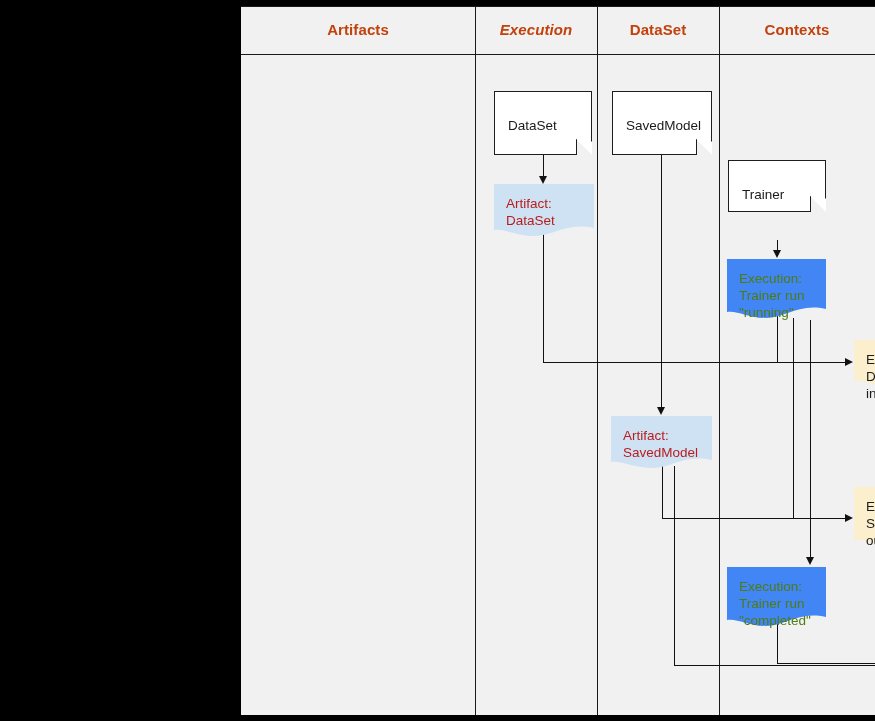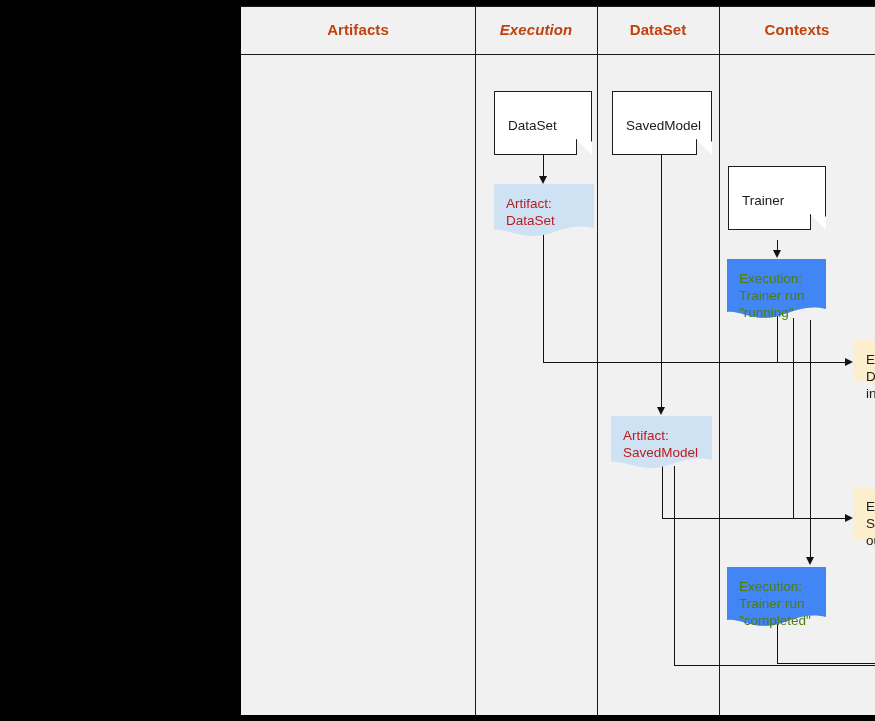--- a/index.html
+++ b/index.html
@@ -192,21 +192,21 @@
       <div class="doc-fold"></div>
       <div class="doc-label">DataSet</div>
     </div>
 
     <div class="doc-node" style="left:371px; top:85px; width:100px; height:64px;">
       <div class="doc-shape"></div>
       <div class="doc-fold"></div>
       <div class="doc-label">SavedModel</div>
     </div>
 
-    <div class="doc-node" style="left:487px; top:160px; width:98px; height:64px;">
+    <div class="doc-node" style="left:487px; top:154px; width:98px; height:52px;">
       <div class="doc-shape"></div>
       <div class="doc-fold"></div>
       <div class="doc-label">Trainer</div>
     </div>
 
     <div class="wave-node" style="left:253px; top:178px; width:100px; height:56px;">
       <svg class="wave-body" viewBox="0 0 100 56" preserveAspectRatio="none">
         <path d="M0,0 L100,0 L100,44 C72,38 60,52 40,52 C22,52 10,44 0,46 Z" fill="#cfe2f3"></path>
       </svg>
       <div class="wave-label artifact-label">Artifact:

